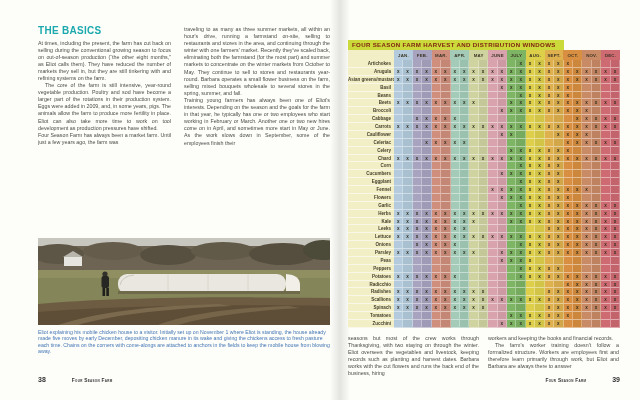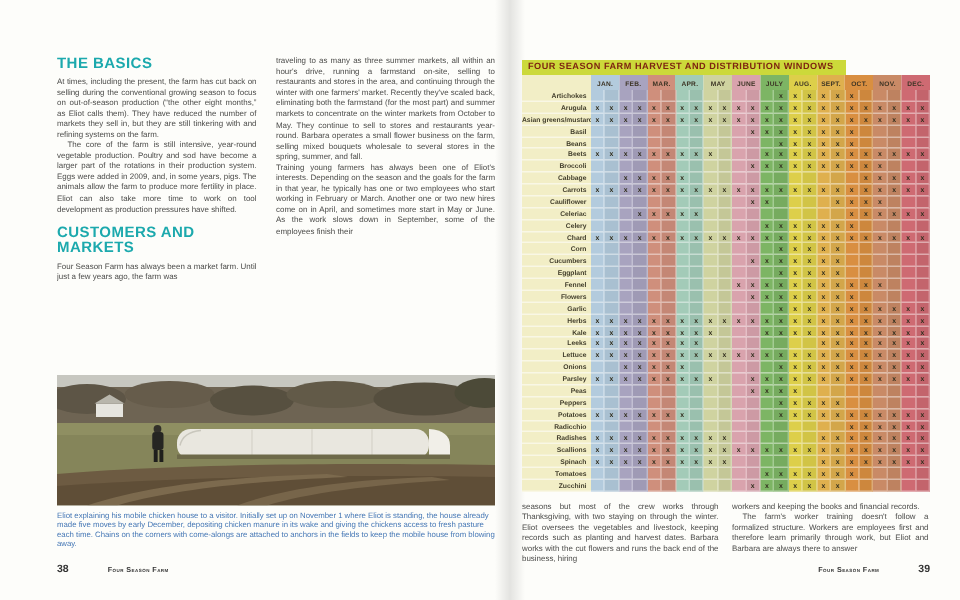--- a/index.html
+++ b/index.html
@@ -1,20 +1,20 @@
 <!DOCTYPE html>
 <html><head>
 <meta charset="utf-8">
 <style>
   html,body{margin:0;padding:0;}
   body{width:640px;height:400px;background:#fdfdfa;font-family:"Liberation Sans",sans-serif;position:relative;overflow:hidden;}
   .gutter{position:absolute;left:330px;top:0;width:20px;height:400px;
     background:linear-gradient(to right,rgba(0,0,0,0) 0%,rgba(0,0,0,0.10) 50%,rgba(0,0,0,0) 100%);}
   
-  .page-left{position:absolute;left:38px;top:38px;width:292px;}
+  .page-left{position:absolute;left:38px;top:26px;width:292px;}
   .cols{display:flex;gap:13px;height:212px;overflow:hidden;}
   .col1{width:133px;}
   .col2{width:146px;}
   h2{color:#1ca9ad;font-size:10px;line-height:10.5px;margin:0 0 3px 0;font-weight:800;letter-spacing:0.3px;}
   h2.mt{margin-top:7px;}
   p.body{font-size:5.3px;line-height:7.1px;margin:0;color:#4b4b49;text-align:justify;}
   p.body.ind{text-indent:7px;}
   .photo{width:292px;height:87px;overflow:hidden;background:#9a9a80;}
   .caption{font-size:5.2px;line-height:6.3px;color:#4577b5;margin:4px 0 0 0;text-align:left;}
   .footer-l{position:absolute;left:38px;top:376px;display:flex;align-items:baseline;gap:26px;}
@@ -43,21 +43,20 @@
 <body>
 
 <div class="gutter"></div>
 
 <div class="page-left">
   <div class="cols">
     <div class="col1">
       <h2>THE BASICS</h2>
       <p class="body">At times, including the present, the farm has cut back on selling during the conventional growing season to focus on out-of-season production (“the other eight months,” as Eliot calls them). They have reduced the number of markets they sell in, but they are still tinkering with and refining systems on the farm.</p>
       <p class="body ind">The core of the farm is still intensive, year-round vegetable production. Poultry and sod have become a larger part of the rotations in their production system. Eggs were added in 2009, and, in some years, pigs. The animals allow the farm to produce more fertility in place. Eliot can also take more time to work on tool development as production pressures have shifted.</p>
-      <h2 class="mt">CUSTOMERS AND MARKETS</h2>
       <p class="body">Four Season Farm has always been a market farm. Until just a few years ago, the farm was</p>
     </div>
     <div class="col2">
       <p class="body">traveling to as many as three summer markets, all within an hour's drive, running a farmstand on-site, selling to restaurants and stores in the area, and continuing through the winter with one farmers' market. Recently they've scaled back, eliminating both the farmstand (for the most part) and summer markets to concentrate on the winter markets from October to May. They continue to sell to stores and restaurants year-round. Barbara operates a small flower business on the farm, selling mixed bouquets wholesale to several stores in the spring, summer, and fall.</p>
       <p class="body">Training young farmers has always been one of Eliot's interests. Depending on the season and the goals for the farm in that year, he typically has one or two employees who start working in February or March. Another one or two new hires come on in April, and sometimes more start in May or June. As the work slows down in September, some of the employees finish their</p>
     </div>
   </div>
 
   <div class="photo">
     <svg width="292" height="87" viewBox="0 0 292 87">

